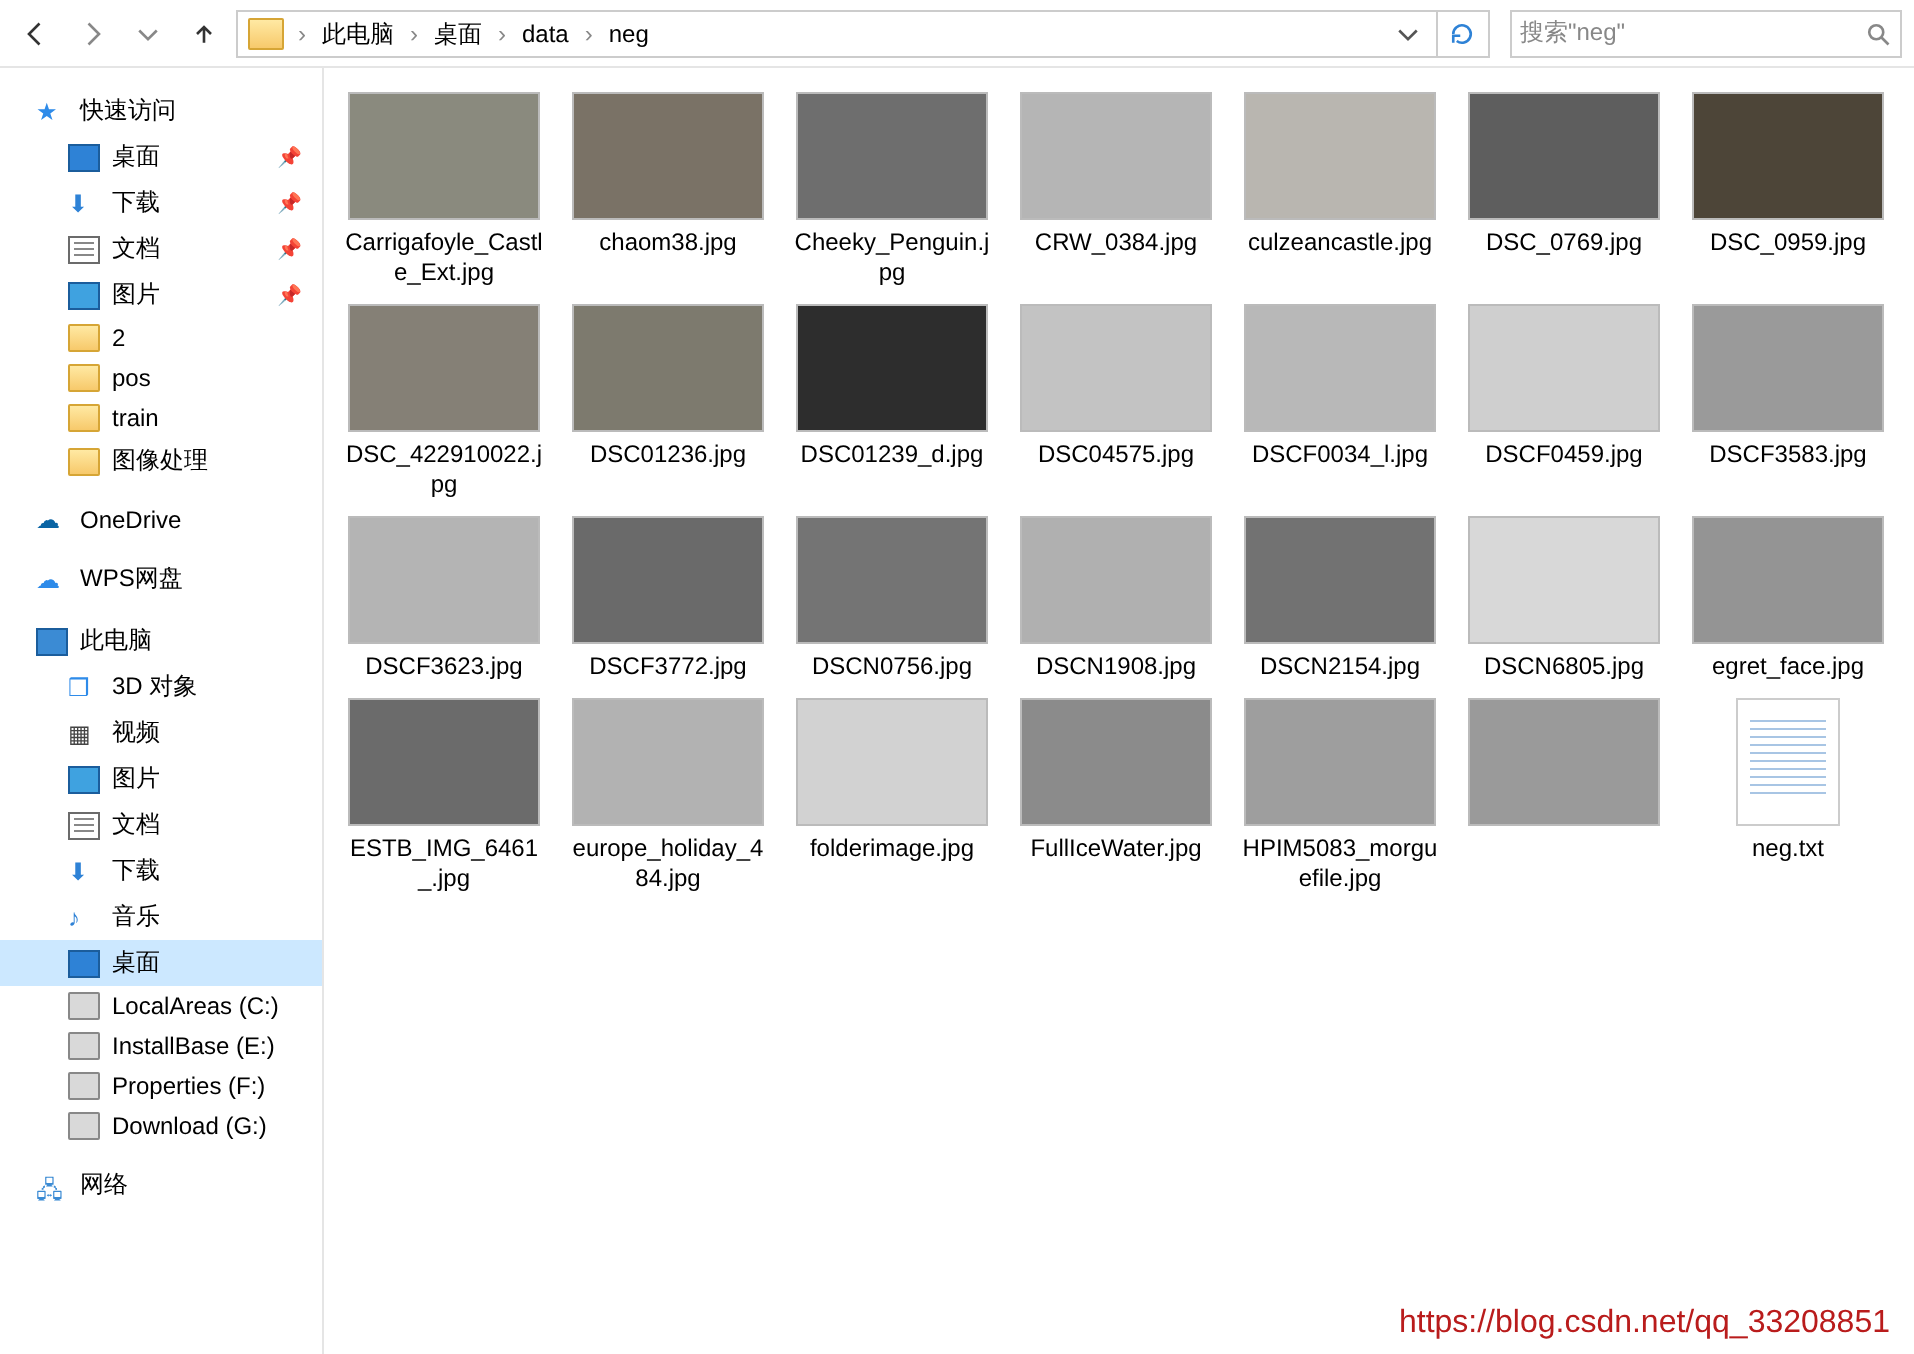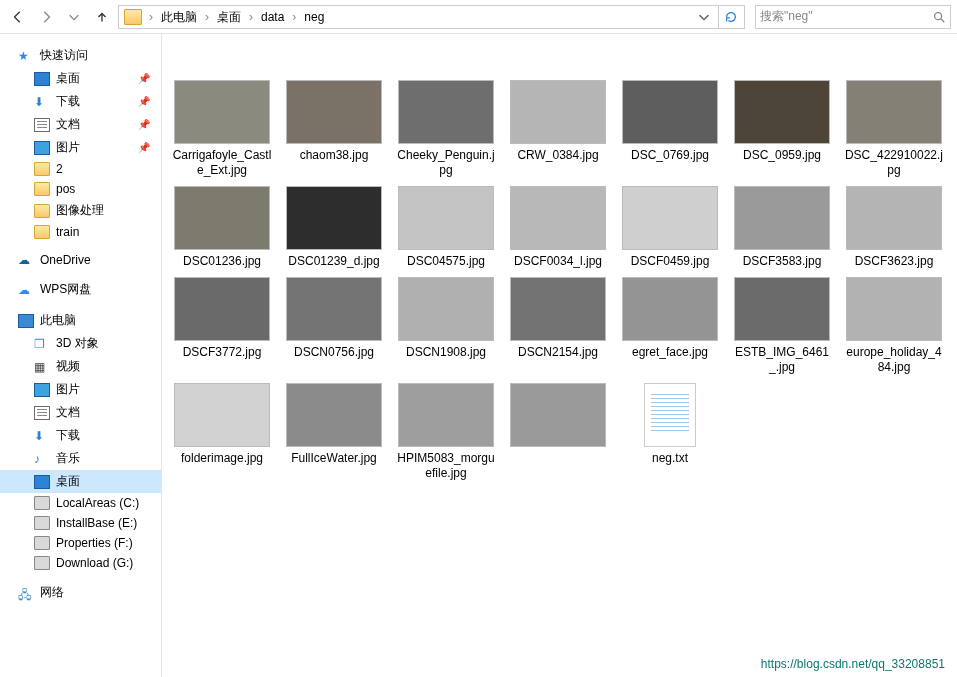--- a/index.html
+++ b/index.html
@@ -37,27 +37,27 @@
 .ico.pc { background: #3b8bd4; border: 1px solid #1b5d9c; }
 .ico.cube { color: #2e8be9; }
 .ico.vid { color: #444; }
 .ico.music { color: #2e82d6; }
 .ico.drive { background: #d9d9d9; border: 1px solid #888; border-radius: 1px; }
 .ico.net { color: #3b8bd4; }
 .selected { background: #cce8ff; }
 
 
 .content { flex: 1; overflow: auto; padding: 12px 10px; }
-.grid { display: flex; flex-wrap: wrap; gap: 8px 12px; align-content: flex-start; margin-top: 34px; }
+.grid { display: flex; flex-wrap: wrap; gap: 8px 12px; align-content: flex-start; }
 .item { width: 100px; display: flex; flex-direction: column; align-items: center; }
 .thumb { width: 96px; height: 64px; background: #777; border: 1px solid #bbb; }
 .thumb.txt { background: #fff; border: 1px solid #ccc; position: relative; width: 52px; height: 64px; margin-top: 0; }
 .thumb.txt::before { content:""; position:absolute; top:10px; left:6px; right:6px; height:1px; background:#a8c5e4; box-shadow: 0 4px 0 #a8c5e4,0 8px 0 #a8c5e4,0 12px 0 #a8c5e4,0 16px 0 #a8c5e4,0 20px 0 #a8c5e4,0 24px 0 #a8c5e4,0 28px 0 #a8c5e4,0 32px 0 #a8c5e4,0 36px 0 #a8c5e4; }
 .fname { text-align: center; line-height: 1.25; margin-top: 4px; word-break: break-all; max-width: 100px; }
-.watermark { position: fixed; right: 12px; bottom: 6px; color: #0f766e; font-size: 12px; }
+.watermark { position: fixed; right: 12px; bottom: 6px; color: #b91c1c; font-size: 16px; }
 
 svg { width: 14px; height: 14px; }
 </style>
 </head>
 <body>
 
 <div class="addr-row">
   <div class="nav-btn enabled">
       <svg viewBox="0 0 16 16">
         <path d="M10 2 L4 8 L10 14" fill="none" stroke="currentColor" stroke-width="1.5"></path>
@@ -145,25 +145,25 @@
           <div class="side-item">
             <span class="ico folder"></span>
             <span>2</span>
           </div>
           <div class="side-item">
             <span class="ico folder"></span>
             <span>pos</span>
           </div>
           <div class="side-item">
             <span class="ico folder"></span>
+            <span>train</span>
+          </div>
+          <div class="side-item">
+            <span class="ico folder"></span>
             <span>图像处理</span>
-          </div>
-          <div class="side-item">
-            <span class="ico folder"></span>
-            <span>train</span>
           </div>
         </div>
     </div>
 
     <div class="side-group">
       <div class="side-head">
         <span class="ico cloud">☁</span>
         <span>OneDrive</span>
       </div>
     </div>
@@ -248,20 +248,24 @@
         </div>
         <div class="item">
           <div class="thumb" style="background: rgb(110, 110, 110);"></div>
           <div class="fname">Cheeky_Penguin.jpg</div>
         </div>
         <div class="item">
           <div class="thumb" style="background: rgb(181, 181, 181);"></div>
           <div class="fname">CRW_0384.jpg</div>
         </div>
         <div class="item">
+          <div class="thumb" style="background: rgb(185, 182, 176);"></div>
+          <div class="fname">culzeancastle.jpg</div>
+        </div>
+        <div class="item">
           <div class="thumb" style="background: rgb(94, 94, 94);"></div>
           <div class="fname">DSC_0769.jpg</div>
         </div>
         <div class="item">
           <div class="thumb" style="background: rgb(77, 69, 56);"></div>
           <div class="fname">DSC_0959.jpg</div>
         </div>
         <div class="item">
           <div class="thumb" style="background: rgb(133, 128, 118);"></div>
           <div class="fname">DSC_422910022.jpg</div>
@@ -304,20 +308,24 @@
         </div>
         <div class="item">
           <div class="thumb" style="background: rgb(176, 176, 176);"></div>
           <div class="fname">DSCN1908.jpg</div>
         </div>
         <div class="item">
           <div class="thumb" style="background: rgb(114, 114, 114);"></div>
           <div class="fname">DSCN2154.jpg</div>
         </div>
         <div class="item">
+          <div class="thumb" style="background: rgb(216, 216, 216);"></div>
+          <div class="fname">DSCN6805.jpg</div>
+        </div>
+        <div class="item">
           <div class="thumb" style="background: rgb(148, 148, 148);"></div>
           <div class="fname">egret_face.jpg</div>
         </div>
         <div class="item">
           <div class="thumb" style="background: rgb(107, 107, 107);"></div>
           <div class="fname">ESTB_IMG_6461_.jpg</div>
         </div>
         <div class="item">
           <div class="thumb" style="background: rgb(178, 178, 178);"></div>
           <div class="fname">europe_holiday_484.jpg</div>

